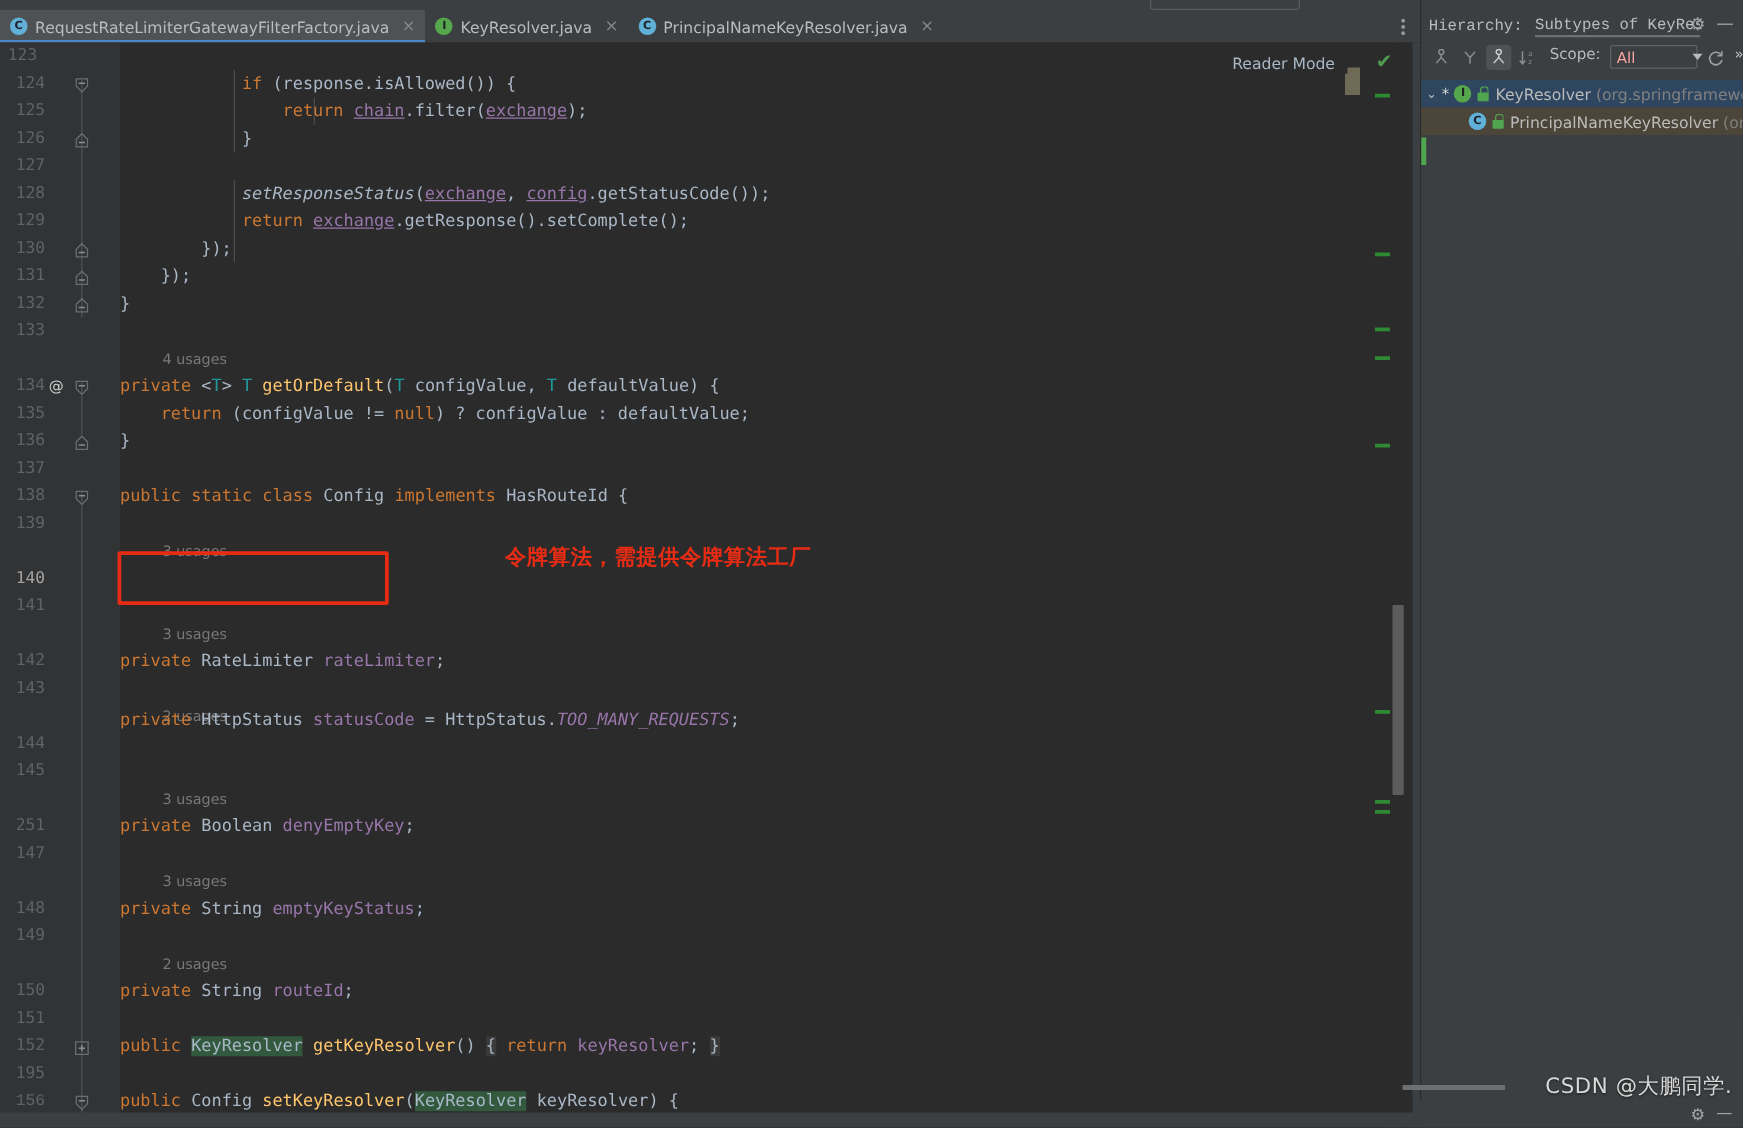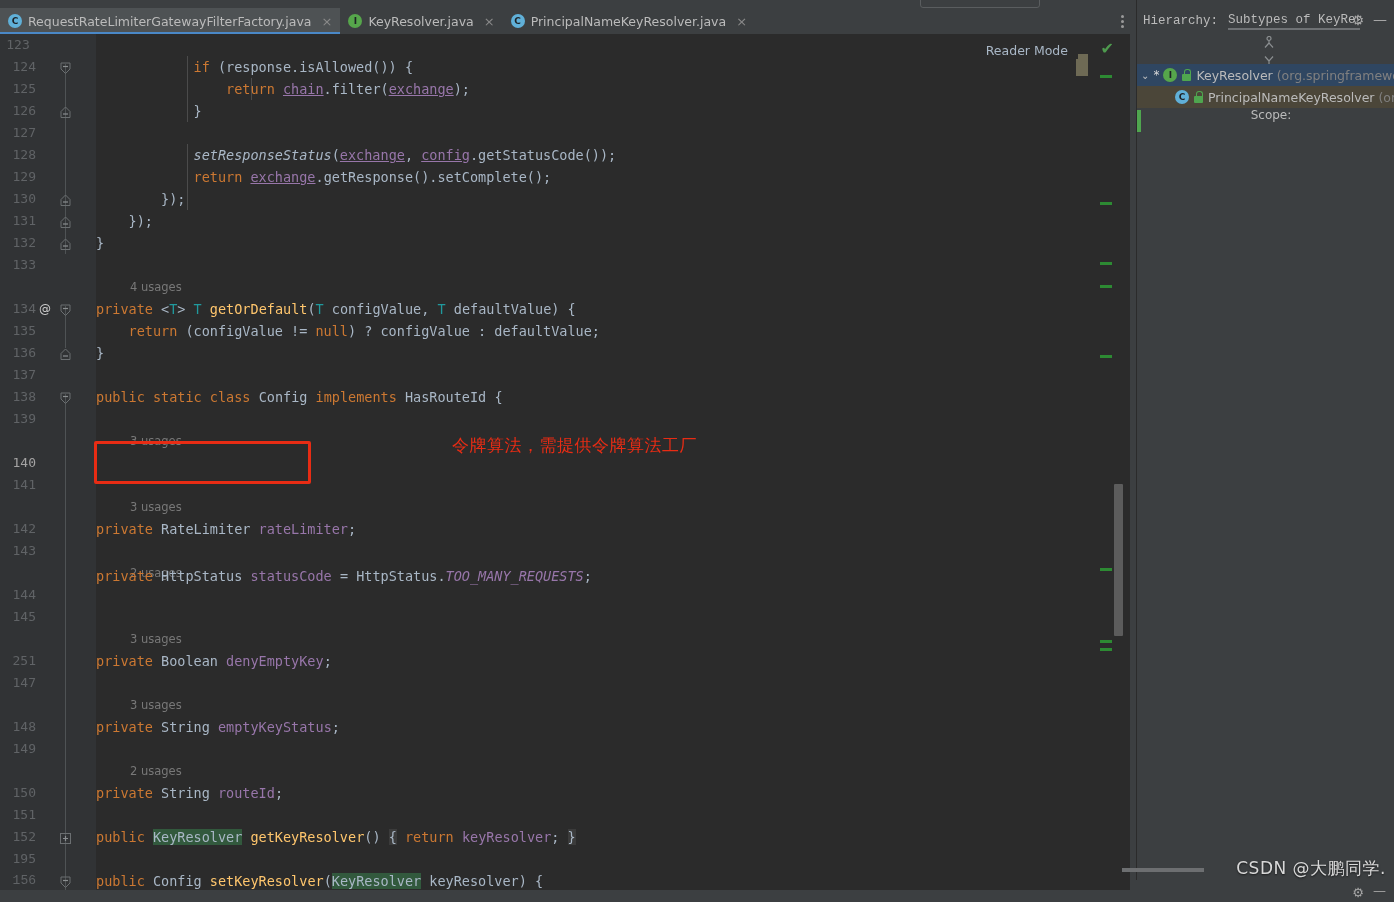--- a/index.html
+++ b/index.html
@@ -145,21 +145,21 @@
   }
 
   
   .red-box {
     position: absolute; border: 3px solid #e82c14; border-radius: 2px;
     pointer-events: none; z-index: 30;
   }
   .cn-note {
     position: absolute; z-index: 30; color: #e82c14;
     font-family: "DejaVu Sans", sans-serif; font-size: 17px;
-    font-weight: 400; white-space: nowrap; letter-spacing: 0.5px; margin-left: 48px;
+    font-weight: 700; white-space: nowrap; letter-spacing: 0.5px;
   }
 
   
   .marker-strip {
     position: absolute; right: 24px; top: 0; width: 12px; height: 868px;
     background: #2b2b2b;
   }
   .marker {
     position: absolute; left: 0; width: 12px; height: 3px; background: #2d8a33;
   }
@@ -204,23 +204,22 @@
     position: absolute; right: 28px; top: 12px; width: 16px; height: 16px;
     color: #a6a6a6; font-size: 14px; line-height: 16px; text-align: center;
   }
   .hier-min {
     position: absolute; right: 6px; top: 12px; width: 16px; height: 16px;
     color: #a6a6a6; font-size: 14px; line-height: 14px; text-align: center;
   }
 
   .hier-toolbar {
     position: absolute; left: 0; top: 36px; width: 258px; height: 26px;
-    display: flex; align-items: center; gap: 4px; padding-left: 6px;
+    display: flex; gap: 4px; padding-left: 6px;
     background: #3c3f41;
-    flex-direction: column;
   }
   .tbtn {
     width: 22px; height: 20px; display: flex; align-items: center;
     justify-content: center; border-radius: 3px;
   }
   .tbtn.on { background: #4e5254; }
   .scope-label {
     font-size: 12px; color: #bbbbbb; margin-left: 4px;
     font-family: "DejaVu Sans", sans-serif;
   }

